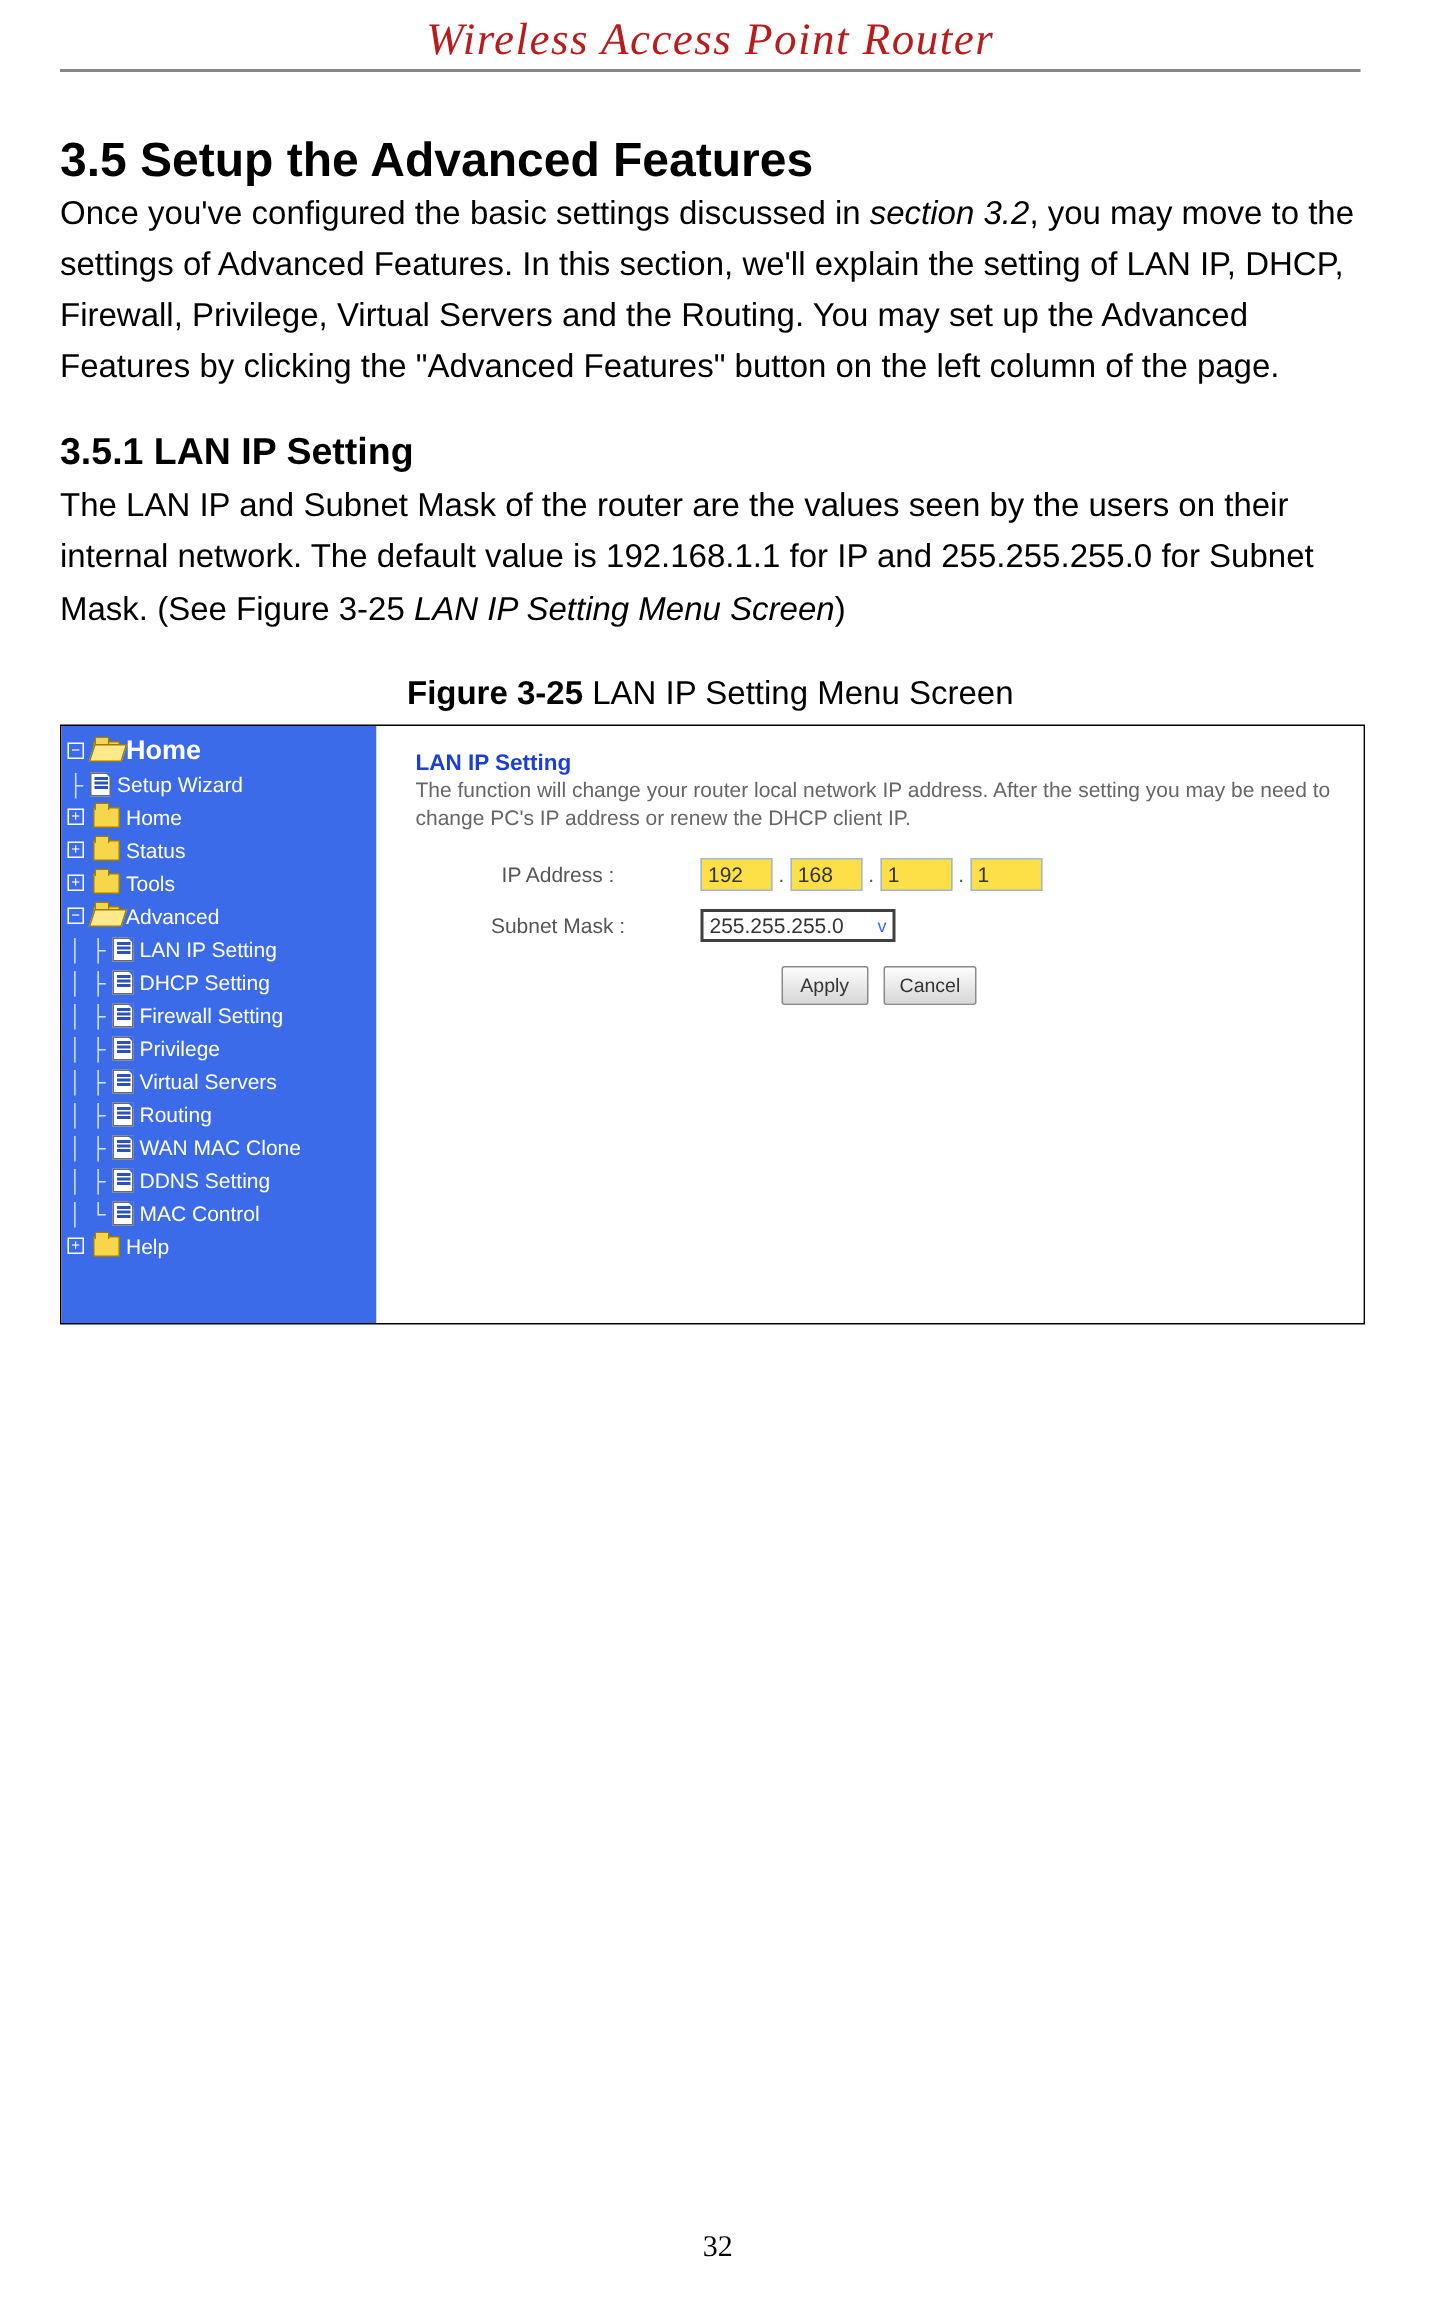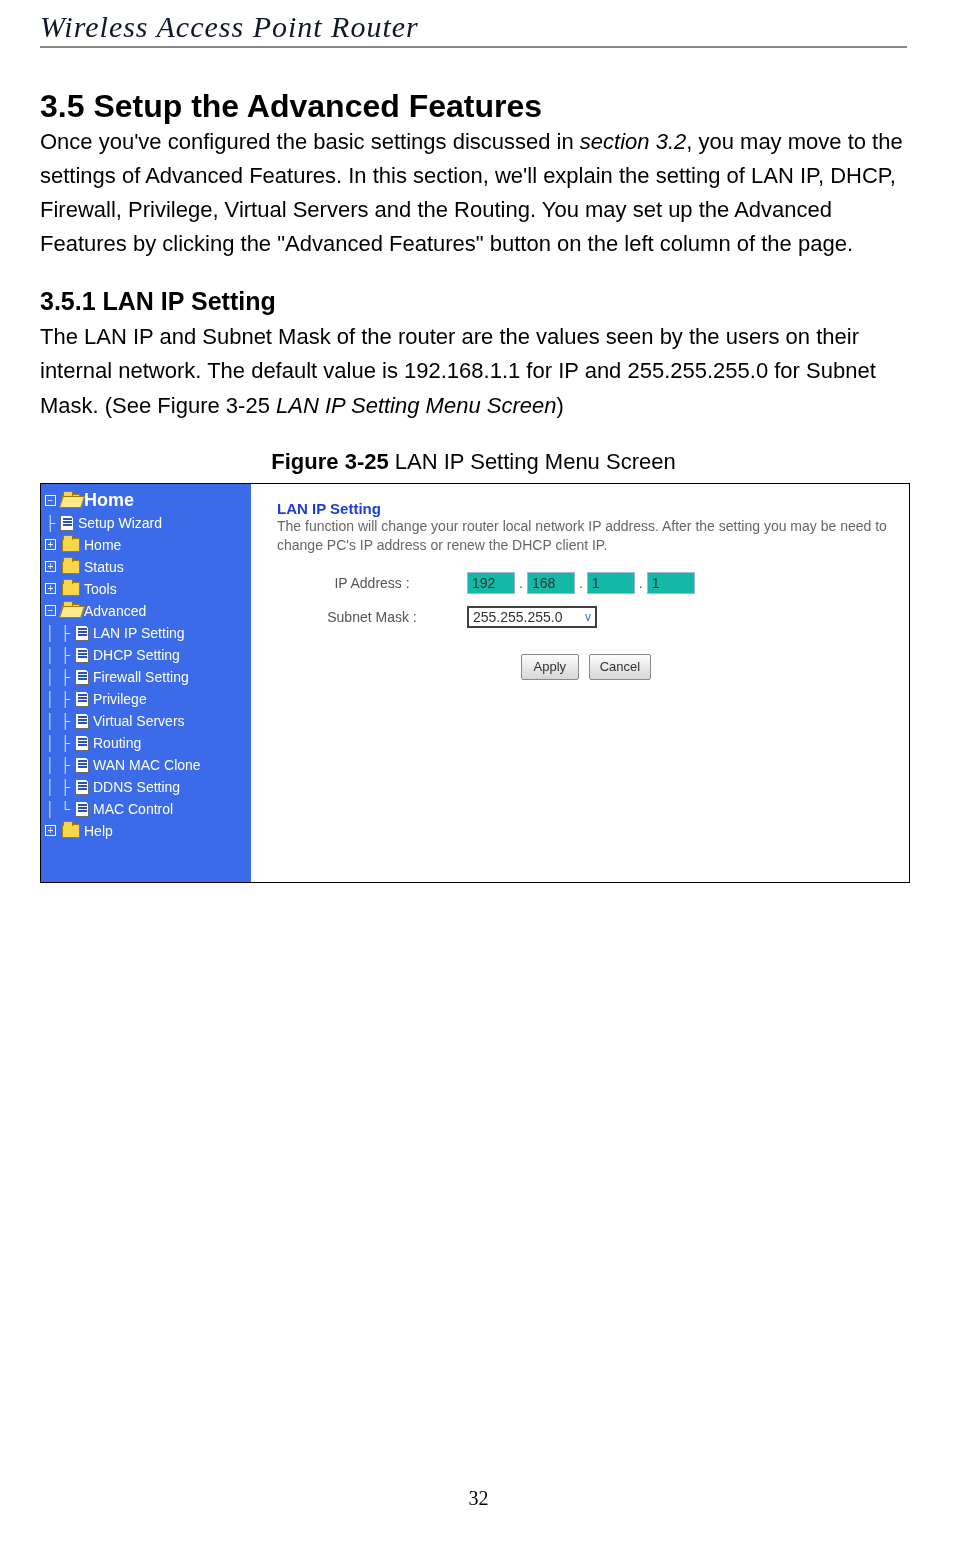--- a/index.html
+++ b/index.html
@@ -8,25 +8,25 @@
       height: 1546px;
       background: white;
       font-family: Arial, Helvetica, sans-serif;
       position: relative;
       color: #000;
     }
     .page {
       padding: 10px 50px 0 40px;
     }
     .running-header {
-      text-align: left;
+      text-align: center;
       font-family: "Times New Roman", Times, serif;
       font-style: italic;
       font-size: 30px;
-      color: #0f172a;
+      color: #b91c1c;
       border-bottom: 2px solid #888;
       padding-bottom: 2px;
       margin-bottom: 40px;
       letter-spacing: 1px;
     }
     .h35 {
       font-size: 32px;
       font-weight: bold;
     }
     .para {
@@ -108,30 +108,30 @@
       padding: 16px 14px 0 26px;
       font-family: Tahoma, Arial, sans-serif;
       font-size: 14px;
       color: #444;
     }
     .ctitle { color:#1a3fd6; font-weight:bold; font-size:15px; }
     .cdesc { color:#666; font-size:14px; margin-bottom:18px; line-height:1.35; }
     .frow { display:flex; align-items:center; margin-bottom:12px; }
     .flabel { width:190px; color:#555;text-align:center; }
     .ipin {
-      width:48px; height:22px; border:1px solid #9fb7d8; background:#14b8a6; font-size:14px;
+      width:48px; height:22px; border:1px solid #9fb7d8; background:#fde047; font-size:14px;
       text-align:left; padding:0 4px; display:inline-flex; align-items:center; color:#333;
     }
     .dot { margin:0 4px; color:#555; }
     .select {
       width:130px; height:22px; border:2px solid #404040; background:#fff;
       display:inline-flex; align-items:center; padding:0 4px; color:#333; position:relative;
     }
     .select .chev { position:absolute; right:4px; color:#3b6be8; font-size:12px; }
-    .btnrow { text-align:center; margin-top:26px; }
+    .btnrow { text-align:center; margin-top:16px; }
     .btn {
       display:inline-block; min-width:58px; height:26px; padding:0 10px;
       border:1px solid #8a8a8a; border-radius:2px;
       background:linear-gradient(#fdfdfd,#d6d6d6); color:#333; font-size:13px;
       line-height:24px; text-align:center; margin:0 3px;
     }
     .pagenum {
       position:absolute; bottom:36px; left:0; width:100%; text-align:center;
       font-family:"Times New Roman", serif; font-size:20px;
     }

